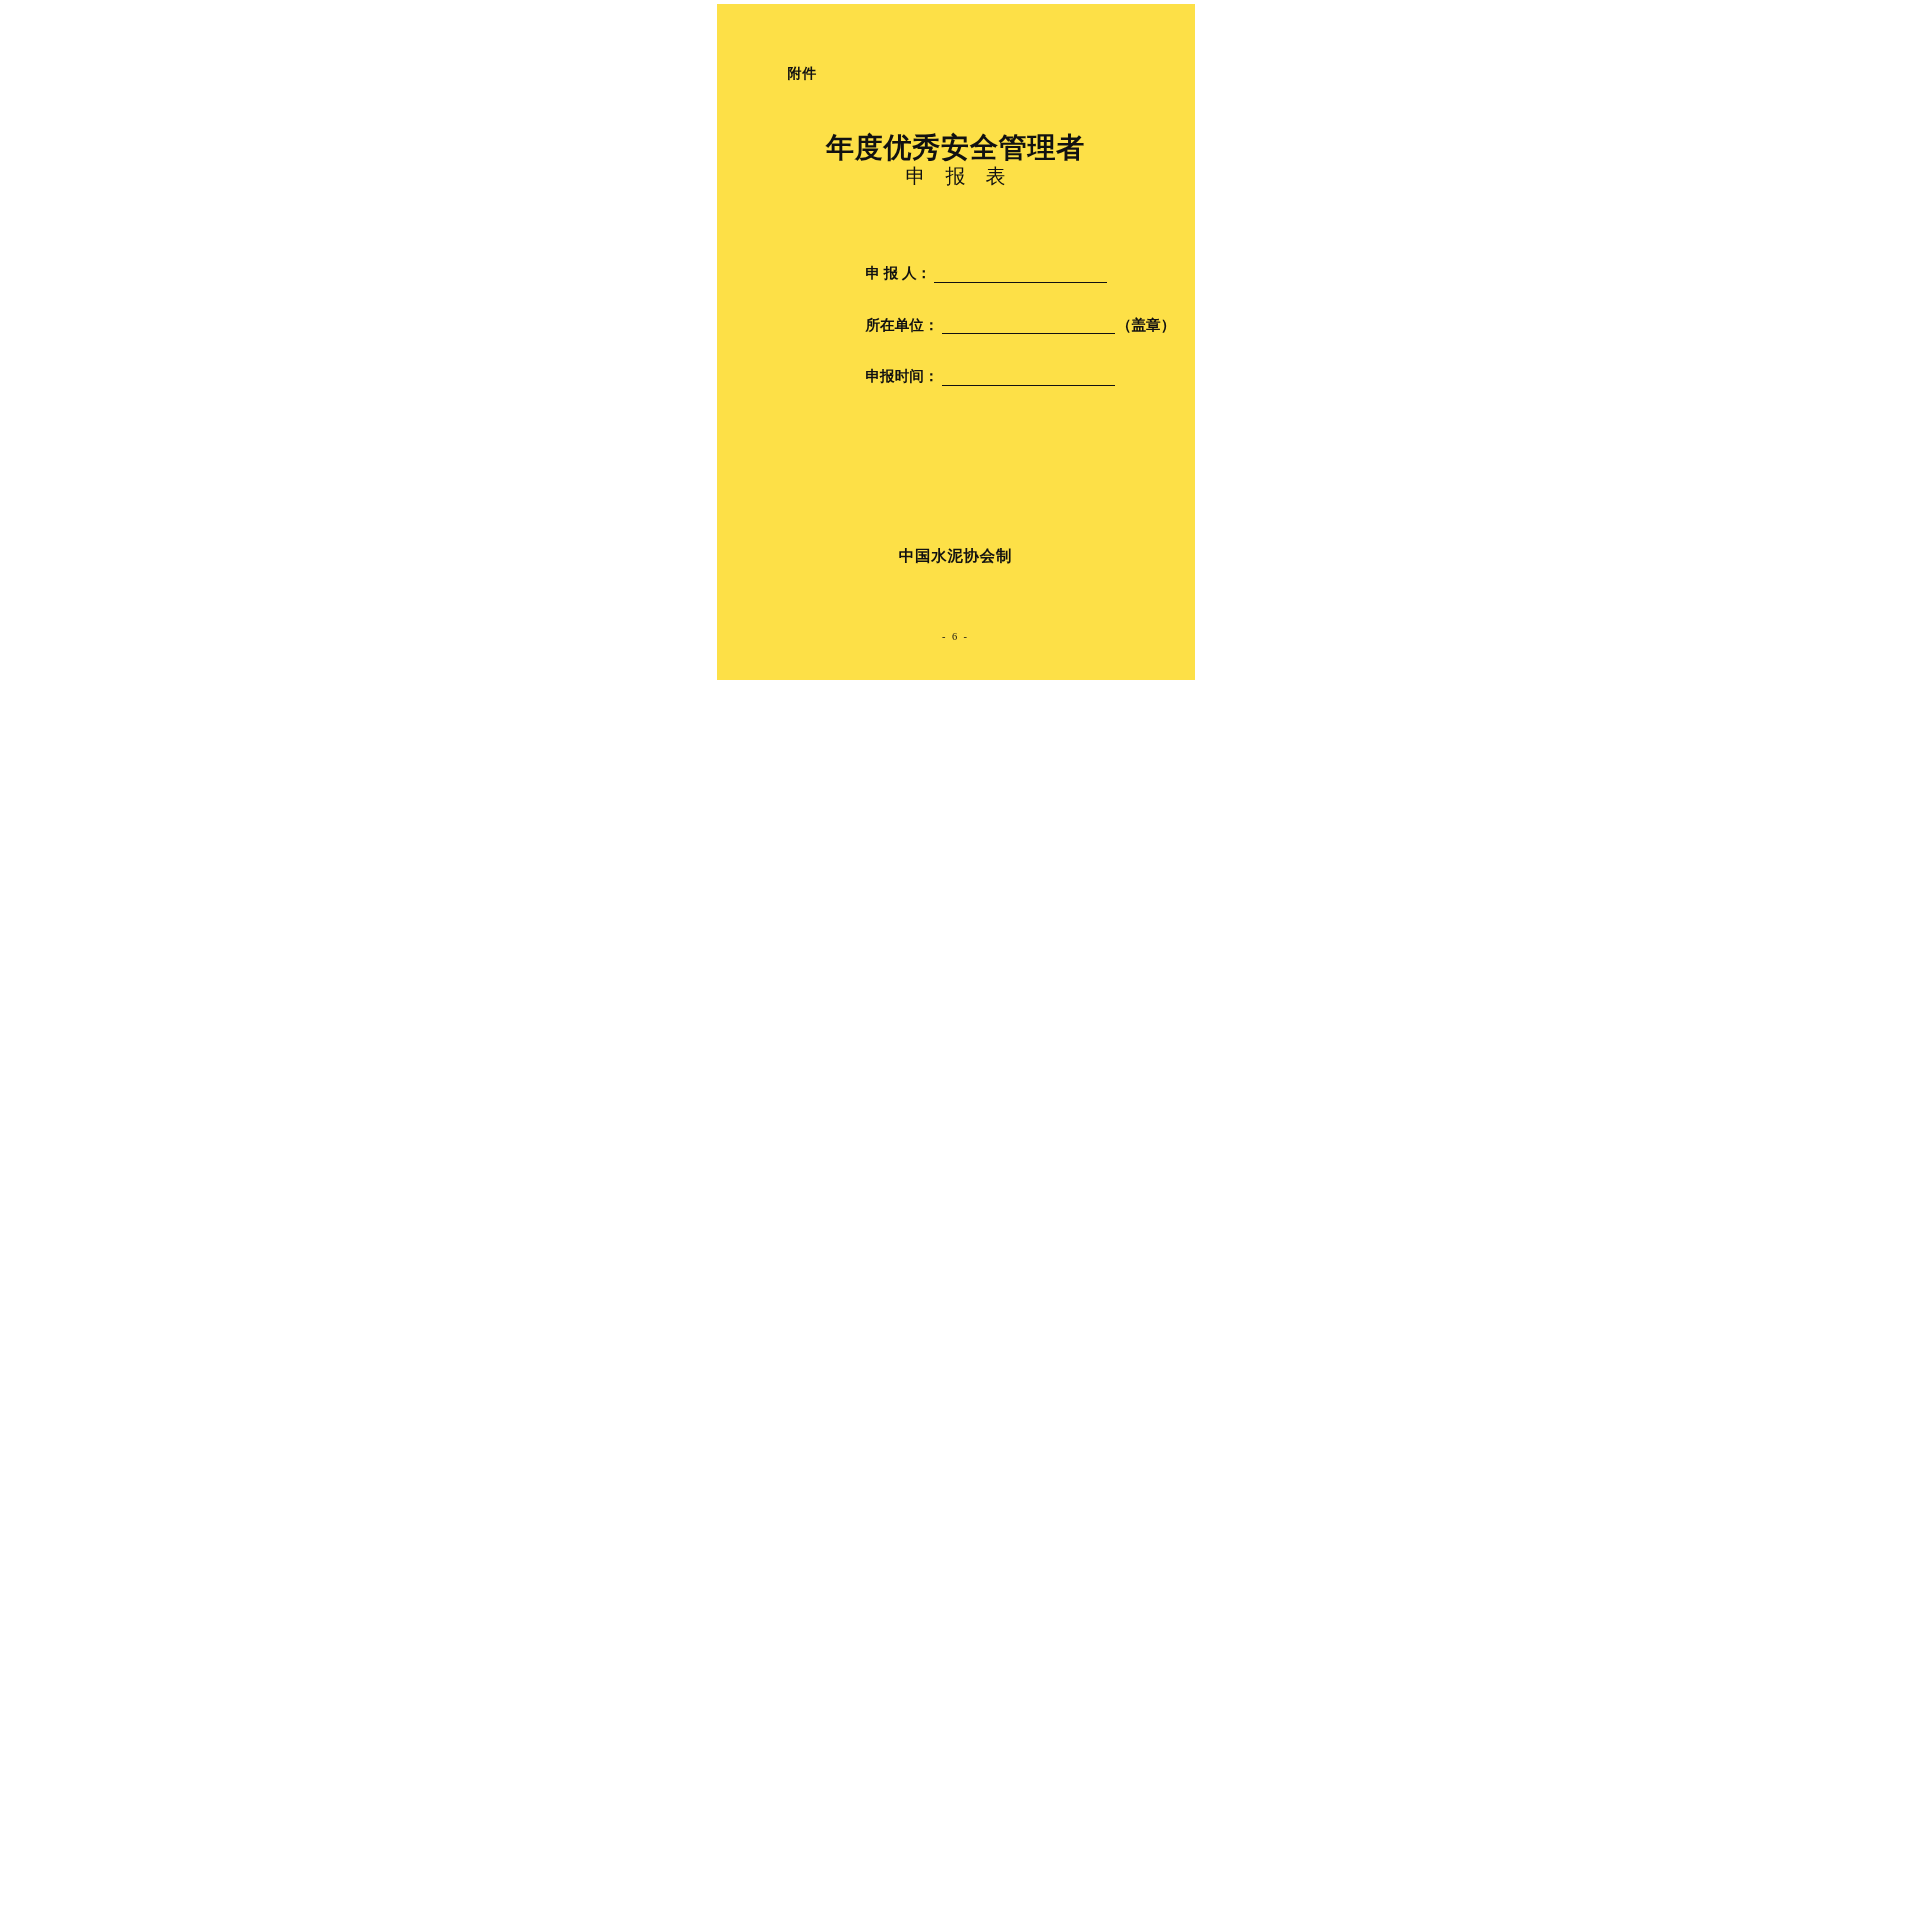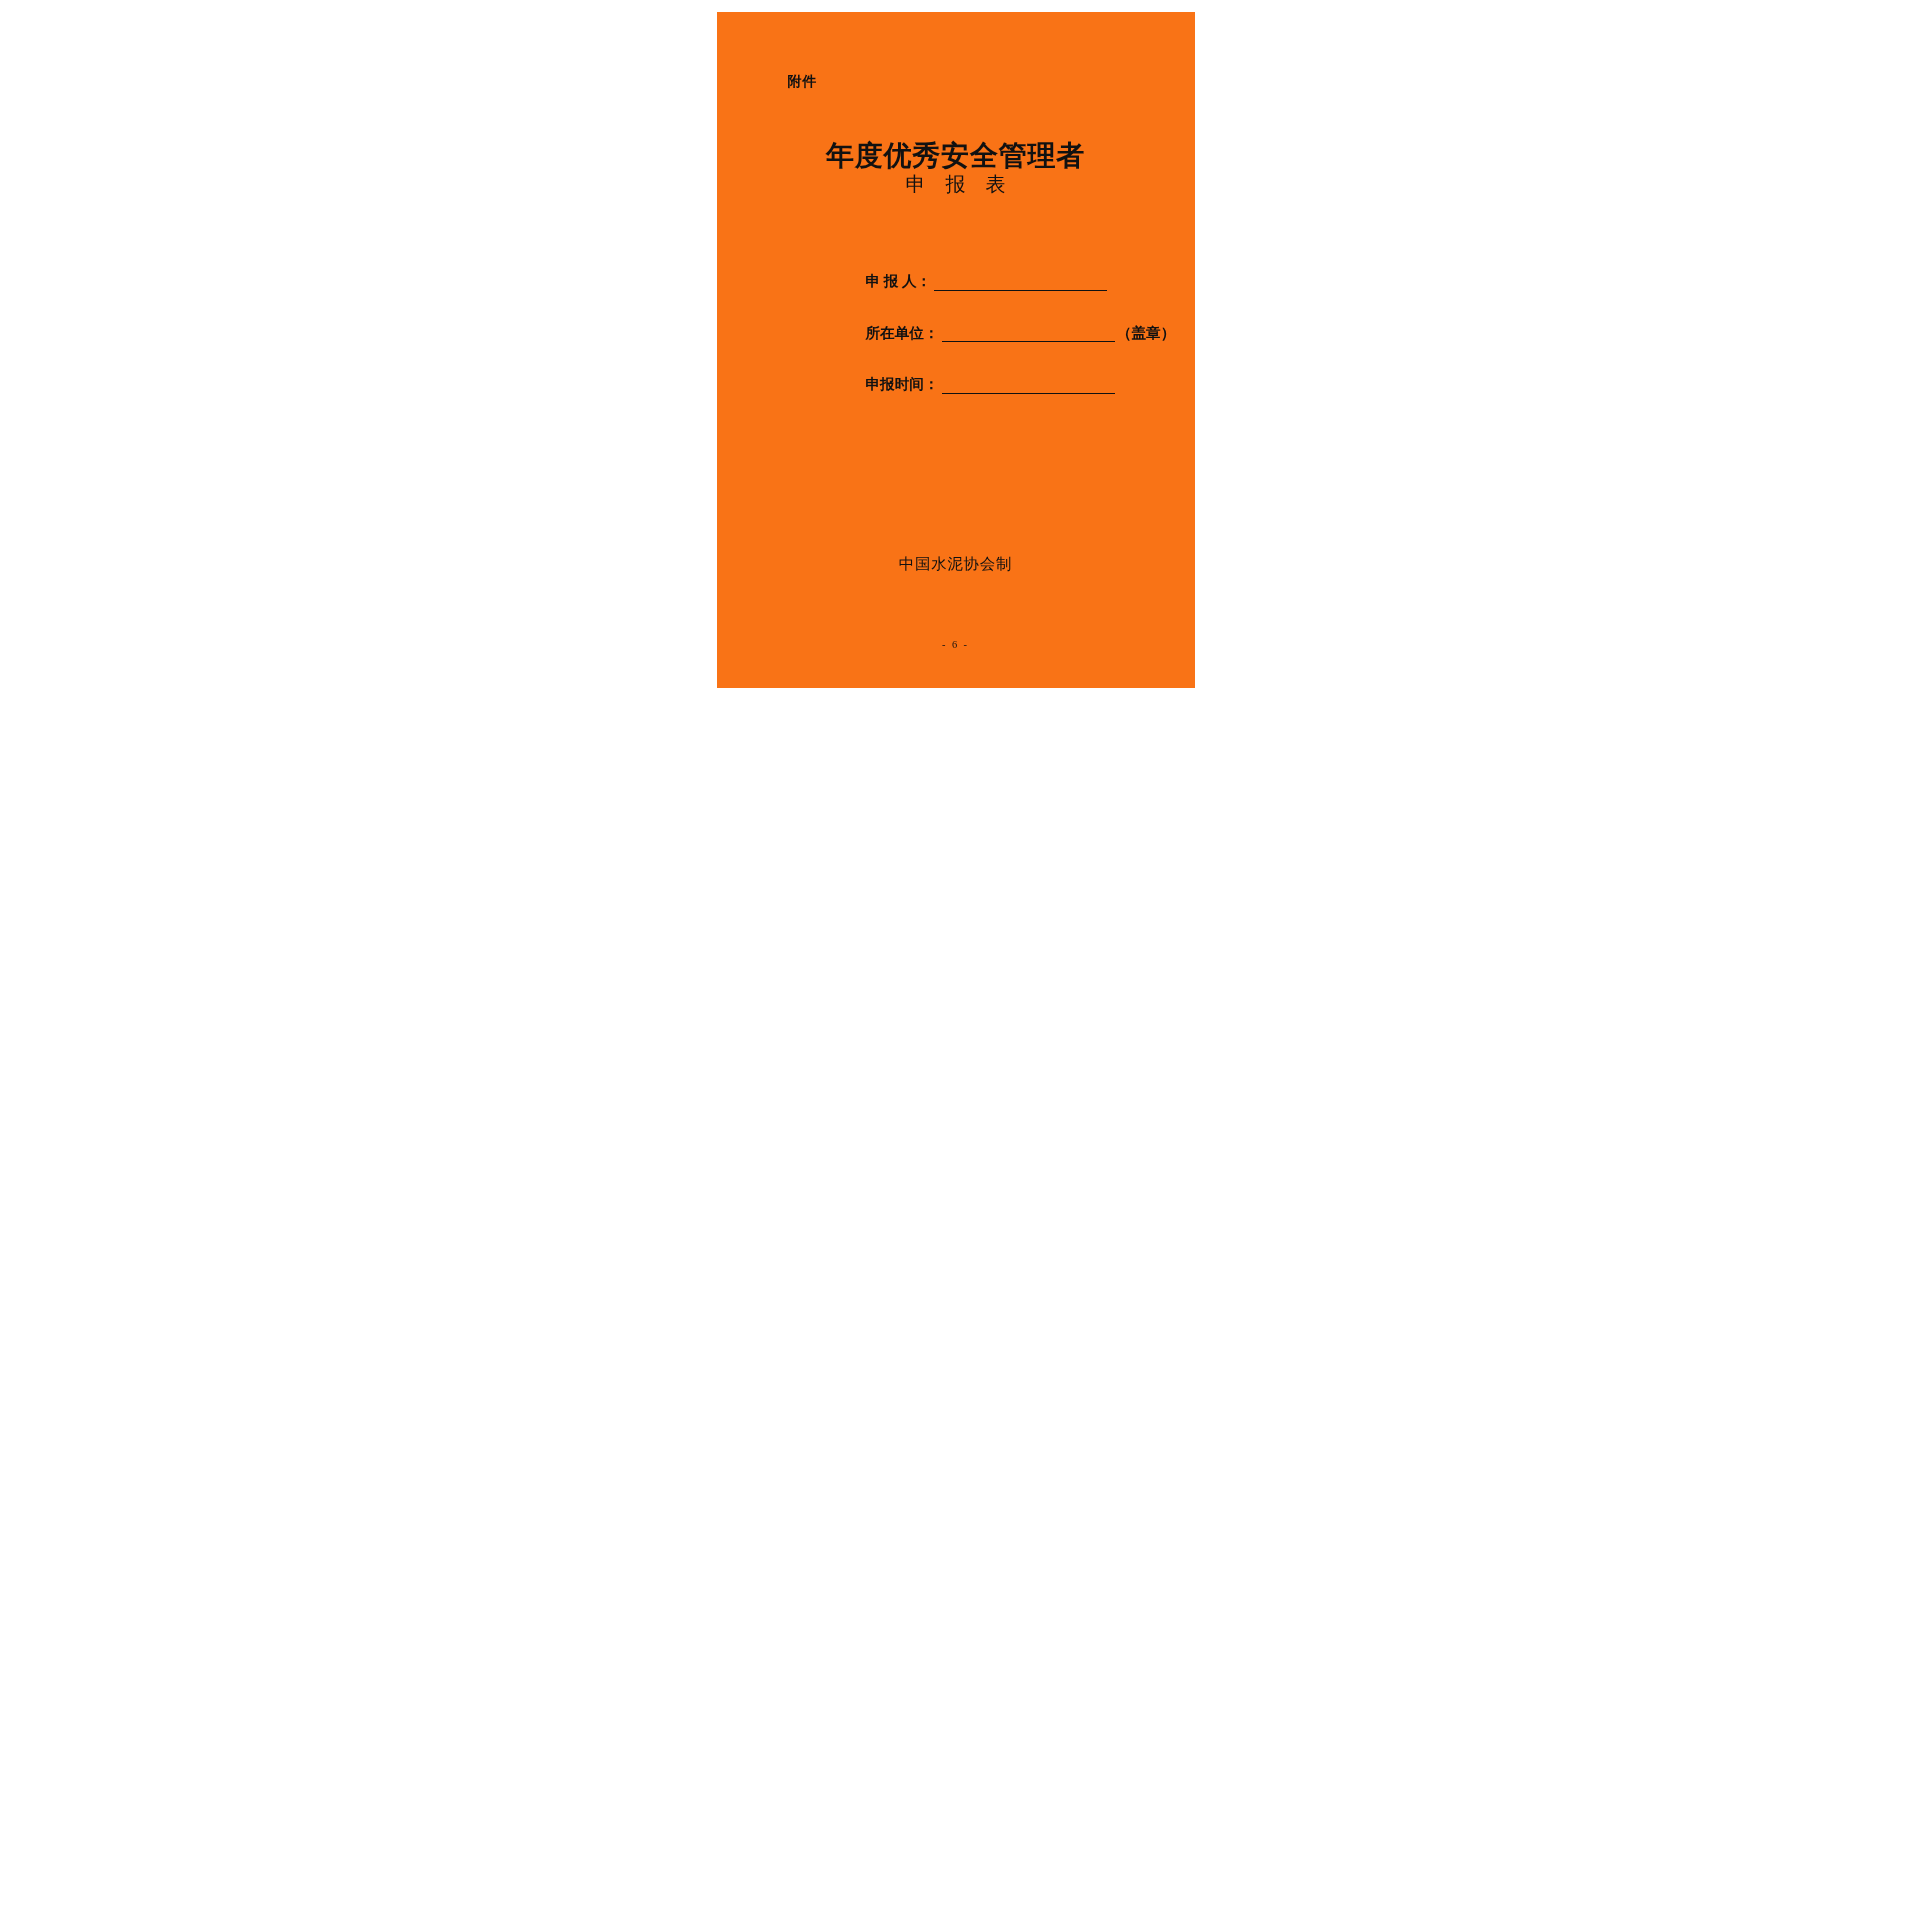--- a/index.html
+++ b/index.html
@@ -4,22 +4,22 @@
 <style>
   html, body {
     margin: 0;
     padding: 0;
     background: #ffffff;
   }
   .page {
     position: relative;
     width: 478px;
     height: 676px;
-    margin: 12px auto;
-    background: #f97316;
+    margin: 4px auto;
+    background: #fde047;
     color: #111111;
     overflow: hidden;
     font-family: "Liberation Serif", serif;
   }
   .attachment {
     position: absolute;
     left: 71px;
     top: 61px;
     font-size: 14px;
     font-weight: bold;
@@ -76,21 +76,21 @@
     margin-left: 2.3px;
     vertical-align: baseline;
   }
   .issuer {
     position: absolute;
     left: 0;
     top: 542px;
     width: 100%;
     text-align: center;
     font-size: 15.4px;
-    font-weight: normal;
+    font-weight: bold;
     letter-spacing: 0.8px;
   }
   .page-number {
     position: absolute;
     left: 0;
     top: 627px;
     width: 100%;
     text-align: center;
     font-size: 10.4px;
     letter-spacing: 1.9px;

